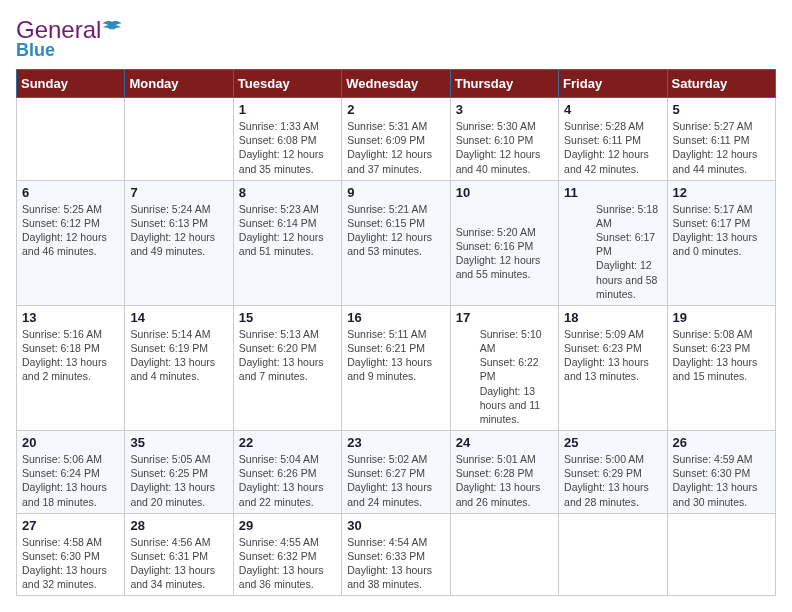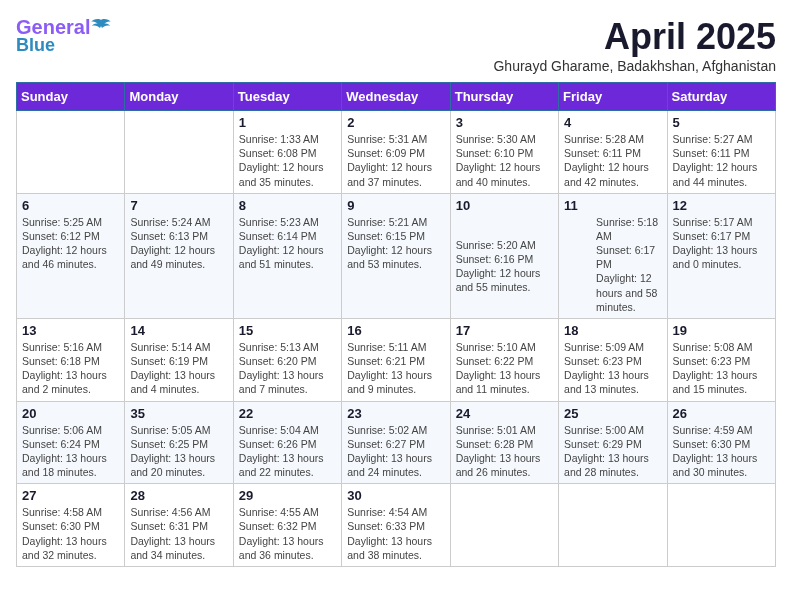--- a/index.html
+++ b/index.html
@@ -35,21 +35,21 @@
     }
     .location-title {
       font-size: 14px;
       color: #333;
     }
     .calendar {
       width: 100%;
       border-collapse: collapse;
     }
     .calendar th {
-      background-color: #6d28d9;
+      background-color: #7f1d1d;
       color: #fff;
       font-size: 13px;
       padding: 6px 4px;
       text-align: left;
       border: 1px solid #2e6da4;
     }
     .calendar td {
       vertical-align: top;
       border: 1px solid #ccc;
       padding: 4px 5px;
@@ -80,30 +80,26 @@
     .empty-cell {
       background-color: #fff !important;
     }
   </style>
 </head>
 <body>
 
 <div class="header">
   <div class="logo">
     <div class="logo-text">
-      <span style="font-size:20px;font-weight:bold;color:#8b5cf6;">General</span>
+      <span style="font-size:24px;font-weight:normal;color:#701a75;">General</span>
       <svg width="20" height="16" viewBox="0 0 20 16" style="margin-left:1px;margin-top:-4px;">
         <path d="M10 2 C12 0, 18 1, 20 4 C18 3, 15 4, 13 6 C15 5, 18 6, 19 8 C16 7, 13 8, 11 10 L10 8 L9 10 C7 8, 4 7, 1 8 C2 6, 5 5, 7 6 C5 4, 2 3, 0 4 C2 1, 8 0, 10 2Z" fill="#2e8bc0"></path>
       </svg>
     </div>
     <span style="font-size:18px;font-weight:bold;color:#2e8bc0;margin-top:-4px;">Blue</span>
-  </div>
-  <div class="title-block">
-    <div class="month-title">April 2025</div>
-    <div class="location-title">Ghurayd Gharame, Badakhshan, Afghanistan</div>
   </div>
 </div>
 
 <table class="calendar">
   <thead>
     <tr>
     <th>Sunday</th>
         <th>Monday</th>
         <th>Tuesday</th>
         <th>Wednesday</th>
@@ -211,21 +207,21 @@
 Daylight: 13 hours and 7 minutes.</div>
         </td>
         <td>
           <span class="day-number">16</span>
           <div class="day-info" style="white-space: pre-line;">Sunrise: 5:11 AM
 Sunset: 6:21 PM
 Daylight: 13 hours and 9 minutes.</div>
         </td>
         <td>
           <span class="day-number">17</span>
-          <div class="day-info" style="white-space: pre-line;">Sunrise: 5:10 AM
+          <div class="day-info" style="white-space: pre-line; margin-left: 24px;">Sunrise: 5:10 AM
 Sunset: 6:22 PM
 Daylight: 13 hours and 11 minutes.</div>
         </td>
         <td>
           <span class="day-number">18</span>
           <div class="day-info" style="white-space: pre-line;">Sunrise: 5:09 AM
 Sunset: 6:23 PM
 Daylight: 13 hours and 13 minutes.</div>
         </td>
         <td>

